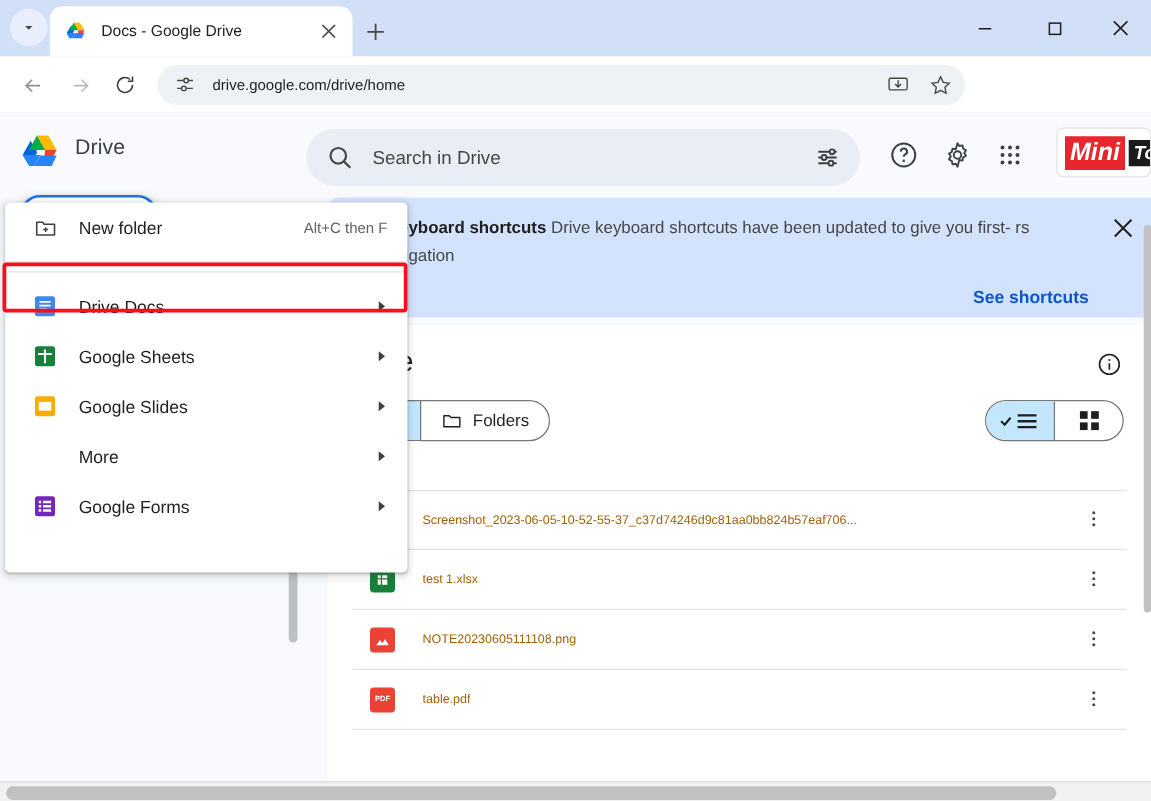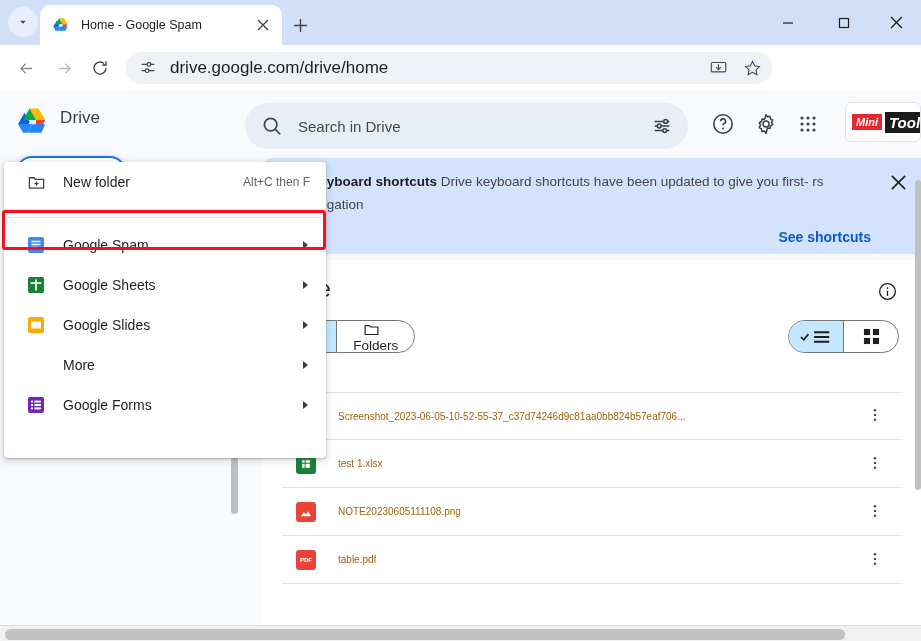--- a/index.html
+++ b/index.html
@@ -58,21 +58,21 @@
   .nav-btn {
     position: absolute; top: 11px; width: 24px; height: 24px;
     display: flex; align-items: center; justify-content: center;
   }
   .nav-back { left: 14px; } .nav-fwd { left: 52px; } .nav-reload { left: 88px; }
   .omnibox {
     position: absolute; left: 126px; top: 7px; width: 646px; height: 32px;
     background: #eef1f6; border-radius: 16px; display: flex; align-items: center;
   }
   .omni-icon { width: 18px; height: 18px; margin-left: 13px; flex: none; }
-  .omni-url { margin-left: 13px; font-size: 17px; color: #1f1f1f; }
+  .omni-url { margin-left: 13px; font-size: 12px; color: #1f1f1f; }
   .omni-right { position: absolute; right: 10px; top: 6px; display: flex; gap: 14px; }
   .tb-icon { width: 20px; height: 20px; display: flex; align-items: center; justify-content: center; }
   .ext-icon { position: absolute; left: 795px; top: 56px; width: 20px; height: 20px; }
   .tb-sep { position: absolute; left: 830px; top: 57px; width: 1px; height: 18px; background: #c7d0de; }
   .avatar {
     position: absolute; left: 847px; top: 56px; width: 22px; height: 22px;
     border-radius: 50%; background: #6b3fc4; color: #fff;
     font-size: 11.5px; display: flex; align-items: center; justify-content: center;
   }
   .kebab { position: absolute; left: 884px; top: 56px; width: 20px; height: 20px; }
@@ -103,21 +103,21 @@
     display: flex; align-items: center; justify-content: center;
   }
   .hdr-help { left: 710px; } .hdr-settings { left: 753px; } .hdr-apps { left: 795px; }
   .watermark {
     position: absolute; left: 845px; top: 12px; height: 40px; width: 76px;
     background: #ffffff; border: 1px solid #e3e3e3; border-radius: 6px;
     display: flex; align-items: center; overflow: hidden;
   }
   .wm-a {
     background: #e8262d; color: #fff; font-style: italic; font-weight: bold;
-    font-size: 11px; padding: 2px 4px; margin-left: 6px;
+    font-size: 20px; padding: 2px 4px; margin-left: 6px;
   }
   .wm-b {
     background: #1b1b1b; color: #fff; font-style: italic; font-weight: bold;
     font-size: 15px; padding: 2px 4px; margin-left: 3px;
   }
 
   
   .banner {
     position: absolute; left: 262px; top: 68px; width: 659px; height: 96px;
     background: #d3e3fd; border-radius: 10px 0 0 10px;
@@ -164,21 +164,21 @@
     position: absolute; left: 24px; top: 16px;
     font-size: 23px; color: #1f1f1f;
   }
   .info-btn { position: absolute; right: 22px; top: 21px; width: 22px; height: 22px; }
   .chips { position: absolute; left: 24px; top: 60px; display: flex; height: 33px; }
   .chip {
     height: 33px; border: 1px solid #747775; display: flex; align-items: center;
     font-size: 13.5px; color: #1f1f1f; padding: 0 16px; background: #fff;
   }
   .chip.first { border-radius: 17px 0 0 17px; border-right: none; }
-  .chip.last  { border-radius: 0 17px 17px 0; flex-direction: column; }
+  .chip.last  { border-radius: 0 17px 17px 0; }
   .chip.sel { background: #c2e7ff; }
   .chip-ico { width: 17px; height: 17px; margin-right: 8px; }
   .viewtoggle {
     position: absolute; right: 22px; top: 60px; width: 111px; height: 33px;
     border: 1px solid #747775; border-radius: 17px; display: flex; overflow: hidden;
   }
   .vt-half { width: 55px; display: flex; align-items: center; justify-content: center; }
   .vt-half.sel { background: #c2e7ff; }
   .vt-div { width: 1px; background: #747775; }
 
@@ -252,21 +252,21 @@
       <span class="tab-favicon">
         <svg width="17" height="16" viewBox="0 0 48 44">
           <path d="M8 38L1 26l10-17 7 12z" fill="#0066da"></path>
           <path d="M1 26h20l-6 12H8z" fill="#2684fc"></path>
           <path d="M17 3h14l10 17H27z" fill="#ffba00"></path>
           <path d="M17 3L7 20h20z" fill="#00ac47"></path>
           <path d="M27 20h14l-6 12-8-1z" fill="#ea4335"></path>
           <path d="M15 38h20l6-12H21z" fill="#2684fc"></path>
         </svg>
       </span>
-      <span class="tab-title">Home - Google Spam</span>
+      <span class="tab-title">Docs - Google Drive</span>
       <span class="tab-close">
         <svg width="12" height="12" viewBox="0 0 12 12">
             <path d="M1 1l10 10M11 1L1 11" stroke="#444746" stroke-width="1.4"></path>
           </svg>
       </span>
     </div>
     <div class="new-tab">
       <svg width="15" height="15" viewBox="0 0 16 16">
           <path d="M8 1v14M1 8h14" stroke="#444746" stroke-width="1.5"></path>
         </svg>
@@ -610,21 +610,21 @@
 
     <div class="mi-sep"></div>
 
     <div class="mi">
       <span class="mi-ico">
         <svg width="18" height="18" viewBox="0 0 18 18">
           <rect x="1" y="1" width="16" height="16" rx="2" fill="#4285f4"></rect>
           <path d="M4.5 5.5h9M4.5 8.5h9M4.5 11.5h6" stroke="#fff" stroke-width="1.5"></path>
         </svg>
       </span>
-      <span class="mi-label">Google Spam</span>
+      <span class="mi-label">Drive Docs</span>
       <span class="mi-arrow"></span>
     </div>
 
     <div class="mi">
       <span class="mi-ico">
         <svg width="18" height="18" viewBox="0 0 18 18">
           <rect x="1" y="1" width="16" height="16" rx="2" fill="#188038"></rect>
           <path d="M3.5 7.2h11M9 3.5v11" stroke="#fff" stroke-width="1.7"></path>
         </svg>
       </span>

